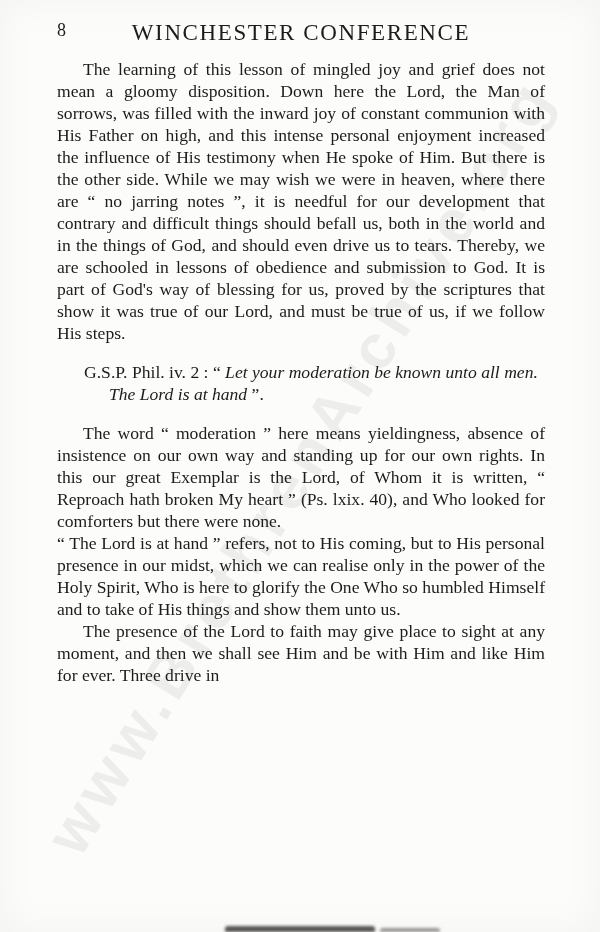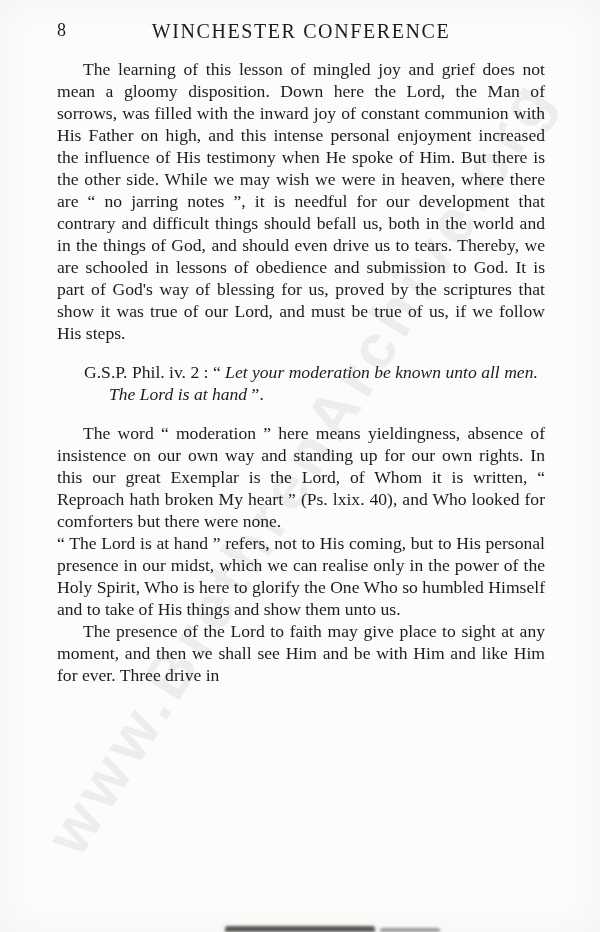--- a/index.html
+++ b/index.html
@@ -27,21 +27,21 @@
   }
   .page-number {
     position: absolute;
     left: 0;
     top: 2px;
     font-size: 18px;
   }
   .header-title {
     display: block;
     text-align: center;
-    font-size: 20px;
+    font-size: 23px;
     letter-spacing: 1.6px;
     padding-top: 2px;
   }
   .text-column {
     position: relative;
     width: 488px;
     font-size: 17.6px;
     line-height: 22px;
   }
   .para {

